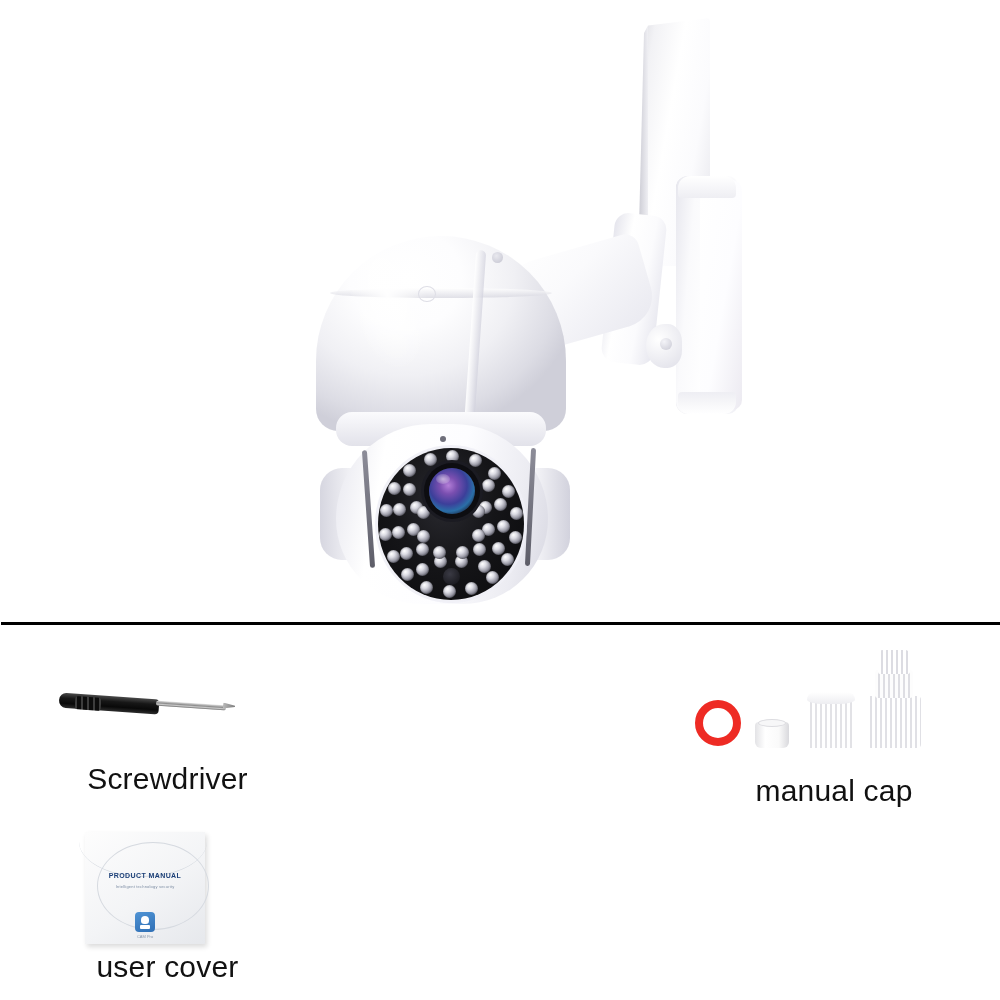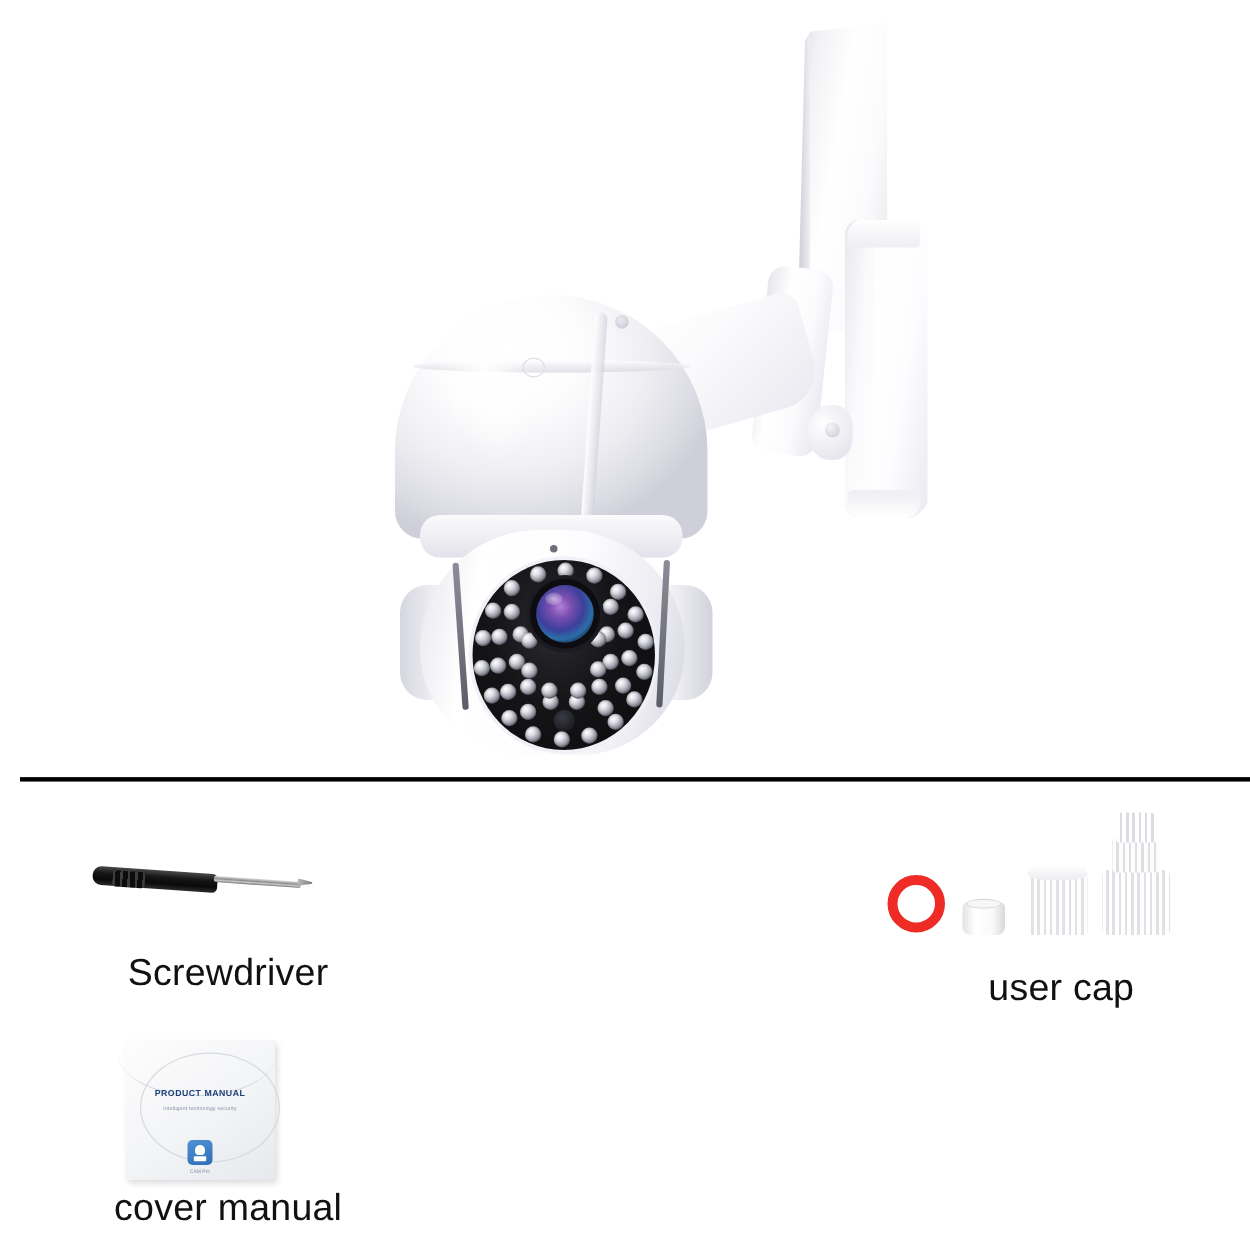--- a/index.html
+++ b/index.html
@@ -87,21 +87,21 @@
     box-shadow:0 0 0 5px #0d0d11,0 0 0 8px #1b1b22;}
   .lens-hi{position:absolute;left:436px;top:474px;width:14px;height:10px;border-radius:50%;
     background:radial-gradient(ellipse,rgba(255,255,255,.55),rgba(255,255,255,0));}
   .sensor{position:absolute;left:443px;top:568px;width:17px;height:17px;border-radius:50%;
     background:radial-gradient(circle at 40% 35%,#3a3a44,#111115);}
   .led{position:absolute;width:13px;height:13px;border-radius:50%;
     background:radial-gradient(circle at 34% 30%,#ffffff 0%,#dcdce4 28%,#9a9aa6 58%,#5b5b66 80%,#2a2a32 100%);
     box-shadow:inset 0 0 2px rgba(0,0,0,.5);}
 
   
-  .grid{position:absolute;left:16px;top:622px;width:797px;height:378px;}
+  .grid{position:absolute;left:1px;top:622px;width:797px;height:378px;}
   .hline{position:absolute;left:0;width:1000px;height:3px;background:#000;}
   .vline{position:absolute;width:3px;background:#000;}
   .cell{position:absolute;box-sizing:border-box;}
   .cell-label{position:absolute;left:0;width:100%;text-align:center;
     font-size:30px;color:#111;letter-spacing:.2px;}
   .art{position:absolute;left:0;width:100%;height:118px;top:26px;}
 
   
   .sd-handle{position:absolute;left:58px;top:48px;width:100px;height:15px;
     background:linear-gradient(180deg,#4a4a4a 0%,#171717 35%,#090909 70%,#2c2c2c 100%);
@@ -276,36 +276,36 @@
     <div class="cell" style="left:666px;top:3;width:334px;height:186px">
       <div class="art">
         <div class="oring"></div>
         <div class="ring-small"></div>
         <div class="cap-mid"></div>
         <div class="cap-mid-top"></div>
         <div class="conn-low"></div>
         <div class="conn-mid"></div>
         <div class="conn-top"></div>
       </div>
-      <div class="cell-label" style="top:152px">user cap</div>
+      <div class="cell-label" style="top:152px">manual cap</div>
     </div>
 
     <div class="cell" style="left:0;top:192px;width:333px;height:183px">
       <div class="art" style="top:4px;height:130px">
         <div class="manual">
           <div class="manual-arc"></div>
           <div class="manual-arc2"></div>
           <div class="manual-title">PRODUCT MANUAL</div>
           <div class="manual-sub">Intelligent technology security</div>
           <div class="manual-icon">
             <div class="manual-iconbar"></div>
           </div>
           <div class="manual-iconlbl">CAM Pro</div>
         </div>
       </div>
-      <div class="cell-label" style="top:136px">cover manual</div>
+      <div class="cell-label" style="top:136px">user cover</div>
     </div>
 
     <div class="cell" style="left:336px;top:192px;width:327px;height:183px"></div>
 
     <div class="cell" style="left:666px;top:192px;width:334px;height:183px"></div>
   </div>
 </div>
 
 </body></html>

